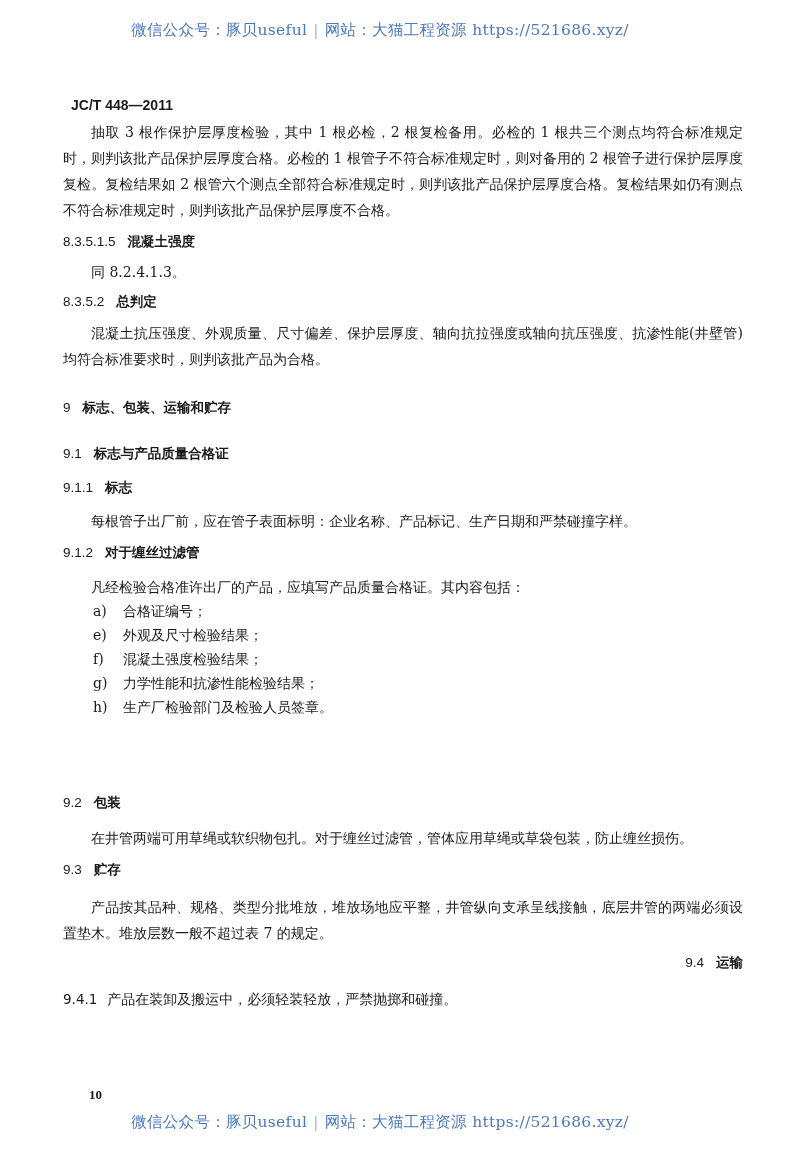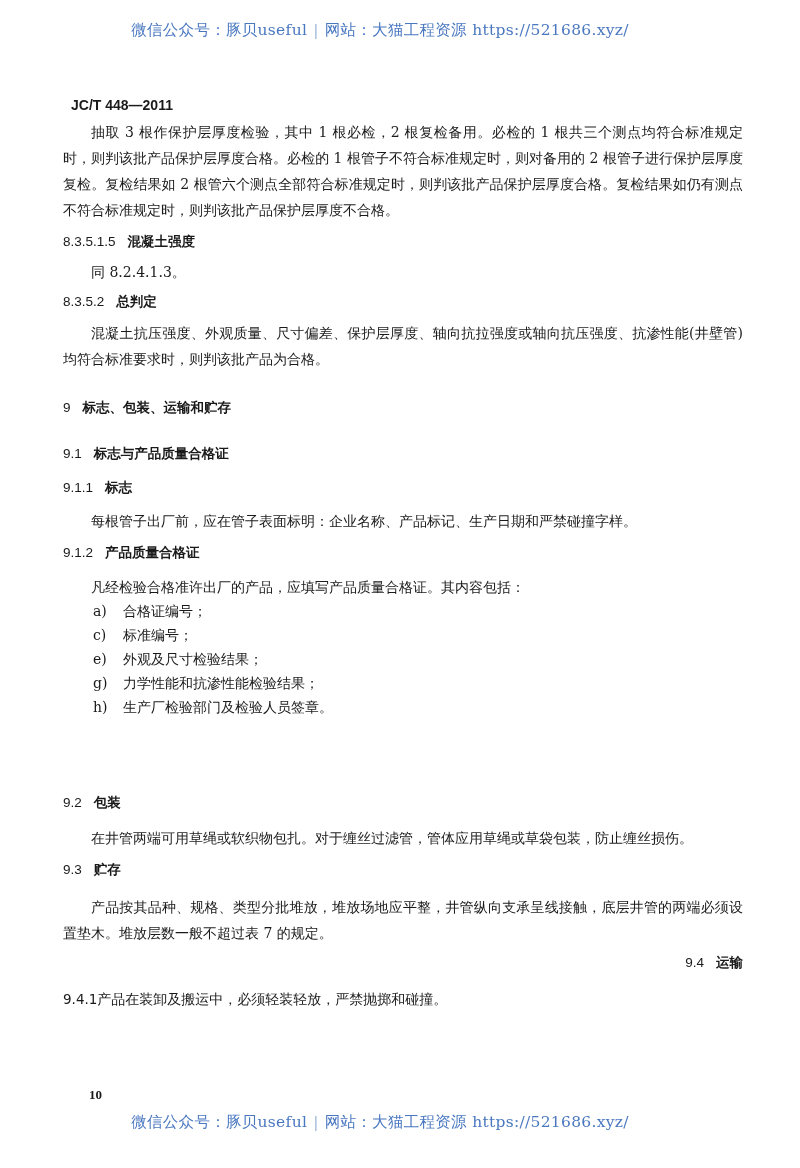--- a/index.html
+++ b/index.html
@@ -25,21 +25,21 @@
     position: absolute; left: 89px; top: 1087px;
     font-family: "Liberation Serif", serif; font-weight: bold; font-size: 13px;
   }
   .blk { position: absolute; left: 63px; width: 680px; font-size: 14px; line-height: 26px; }
   .para { text-indent: 28px; text-align: justify; }
   .heading { font-family: Liberation Sans, sans-serif; font-size: 13.5px; }
   .heading .num { display: inline-block; margin-right: 12px; }
   .heading .title { font-weight: bold; }
   .list-item { padding-left: 30px; line-height: 24px; }
   .list-item .marker { display: inline-block; width: 30px; }
-  .clause-num { font-family: "DejaVu Sans", "Liberation Sans", sans-serif; font-size: 13.5px; }
+  .clause-num { font-family: "DejaVu Sans", "Liberation Sans", sans-serif; font-size: 13.5px; margin-right: 10px; }
 </style>
 </head>
 <body>
 
 <div class="watermark wm-top">
   <span>微信公众号：豚贝useful</span><span class="sep">|</span><span>网站：大猫工程资源 https://521686.xyz/</span>
 </div>
 
 <div class="std-code">JC/T 448—2011</div>
 
@@ -62,28 +62,28 @@
 <div class="blk heading" style="top:441px;">
   <span class="num">9.1</span><span class="title">标志与产品质量合格证</span>
 </div>
 
 <div class="blk heading" style="top:475px;">
   <span class="num">9.1.1</span><span class="title">标志</span>
 </div>
 <div class="blk para" style="top:508px;">每根管子出厂前，应在管子表面标明：企业名称、产品标记、生产日期和严禁碰撞字样。</div>
 
 <div class="blk heading" style="top:540px;">
-  <span class="num">9.1.2</span><span class="title">产品质量合格证</span>
+  <span class="num">9.1.2</span><span class="title">对于缠丝过滤管</span>
 </div>
 <div class="blk para" style="top:574px;">凡经检验合格准许出厂的产品，应填写产品质量合格证。其内容包括：</div>
 
 <div class="blk" style="top:599px;">
   <div class="list-item"><span class="marker">a)</span><span>合格证编号；</span></div>
-  <div class="list-item"><span class="marker">c)</span><span>标准编号；</span></div>
   <div class="list-item"><span class="marker">e)</span><span>外观及尺寸检验结果；</span></div>
+  <div class="list-item"><span class="marker">f)</span><span>混凝土强度检验结果；</span></div>
   <div class="list-item"><span class="marker">g)</span><span>力学性能和抗渗性能检验结果；</span></div>
   <div class="list-item"><span class="marker">h)</span><span>生产厂检验部门及检验人员签章。</span></div>
 </div>
 
 <div class="blk heading" style="top:790px;">
   <span class="num">9.2</span><span class="title">包装</span>
 </div>
 <div class="blk para" style="top:825px;">在井管两端可用草绳或软织物包扎。对于缠丝过滤管，管体应用草绳或草袋包装，防止缠丝损伤。</div>
 
 <div class="blk heading" style="top:857px;">

